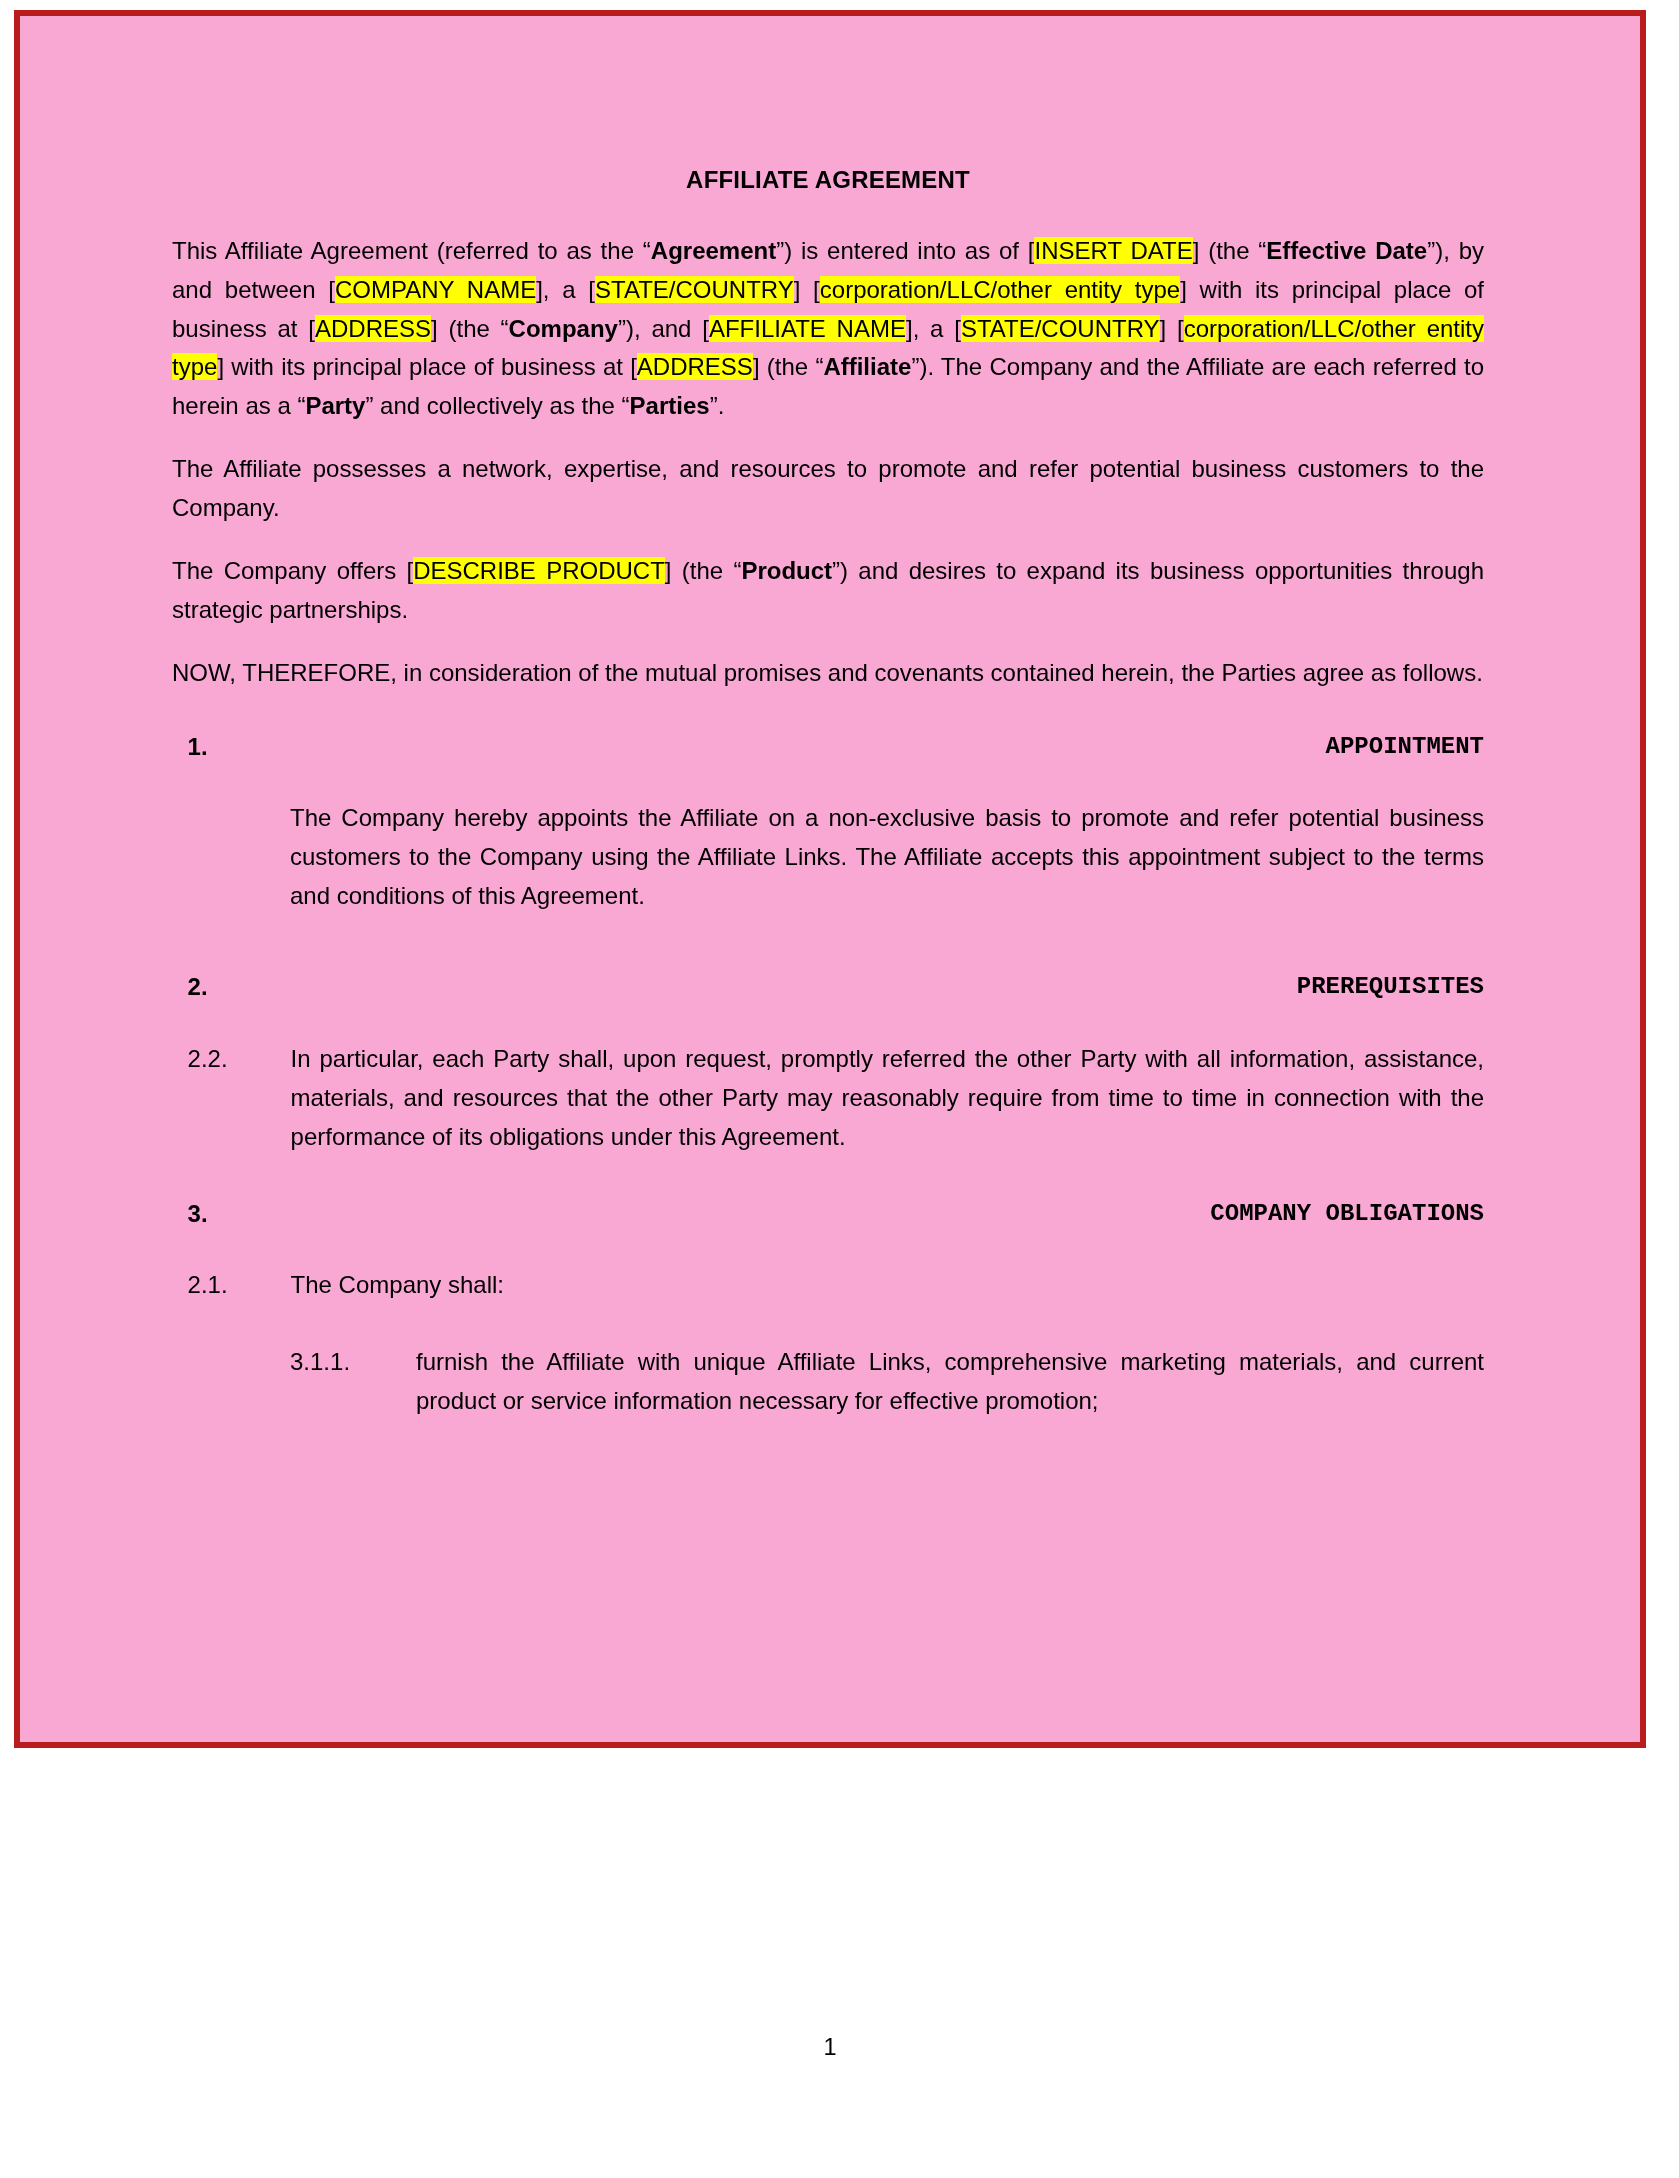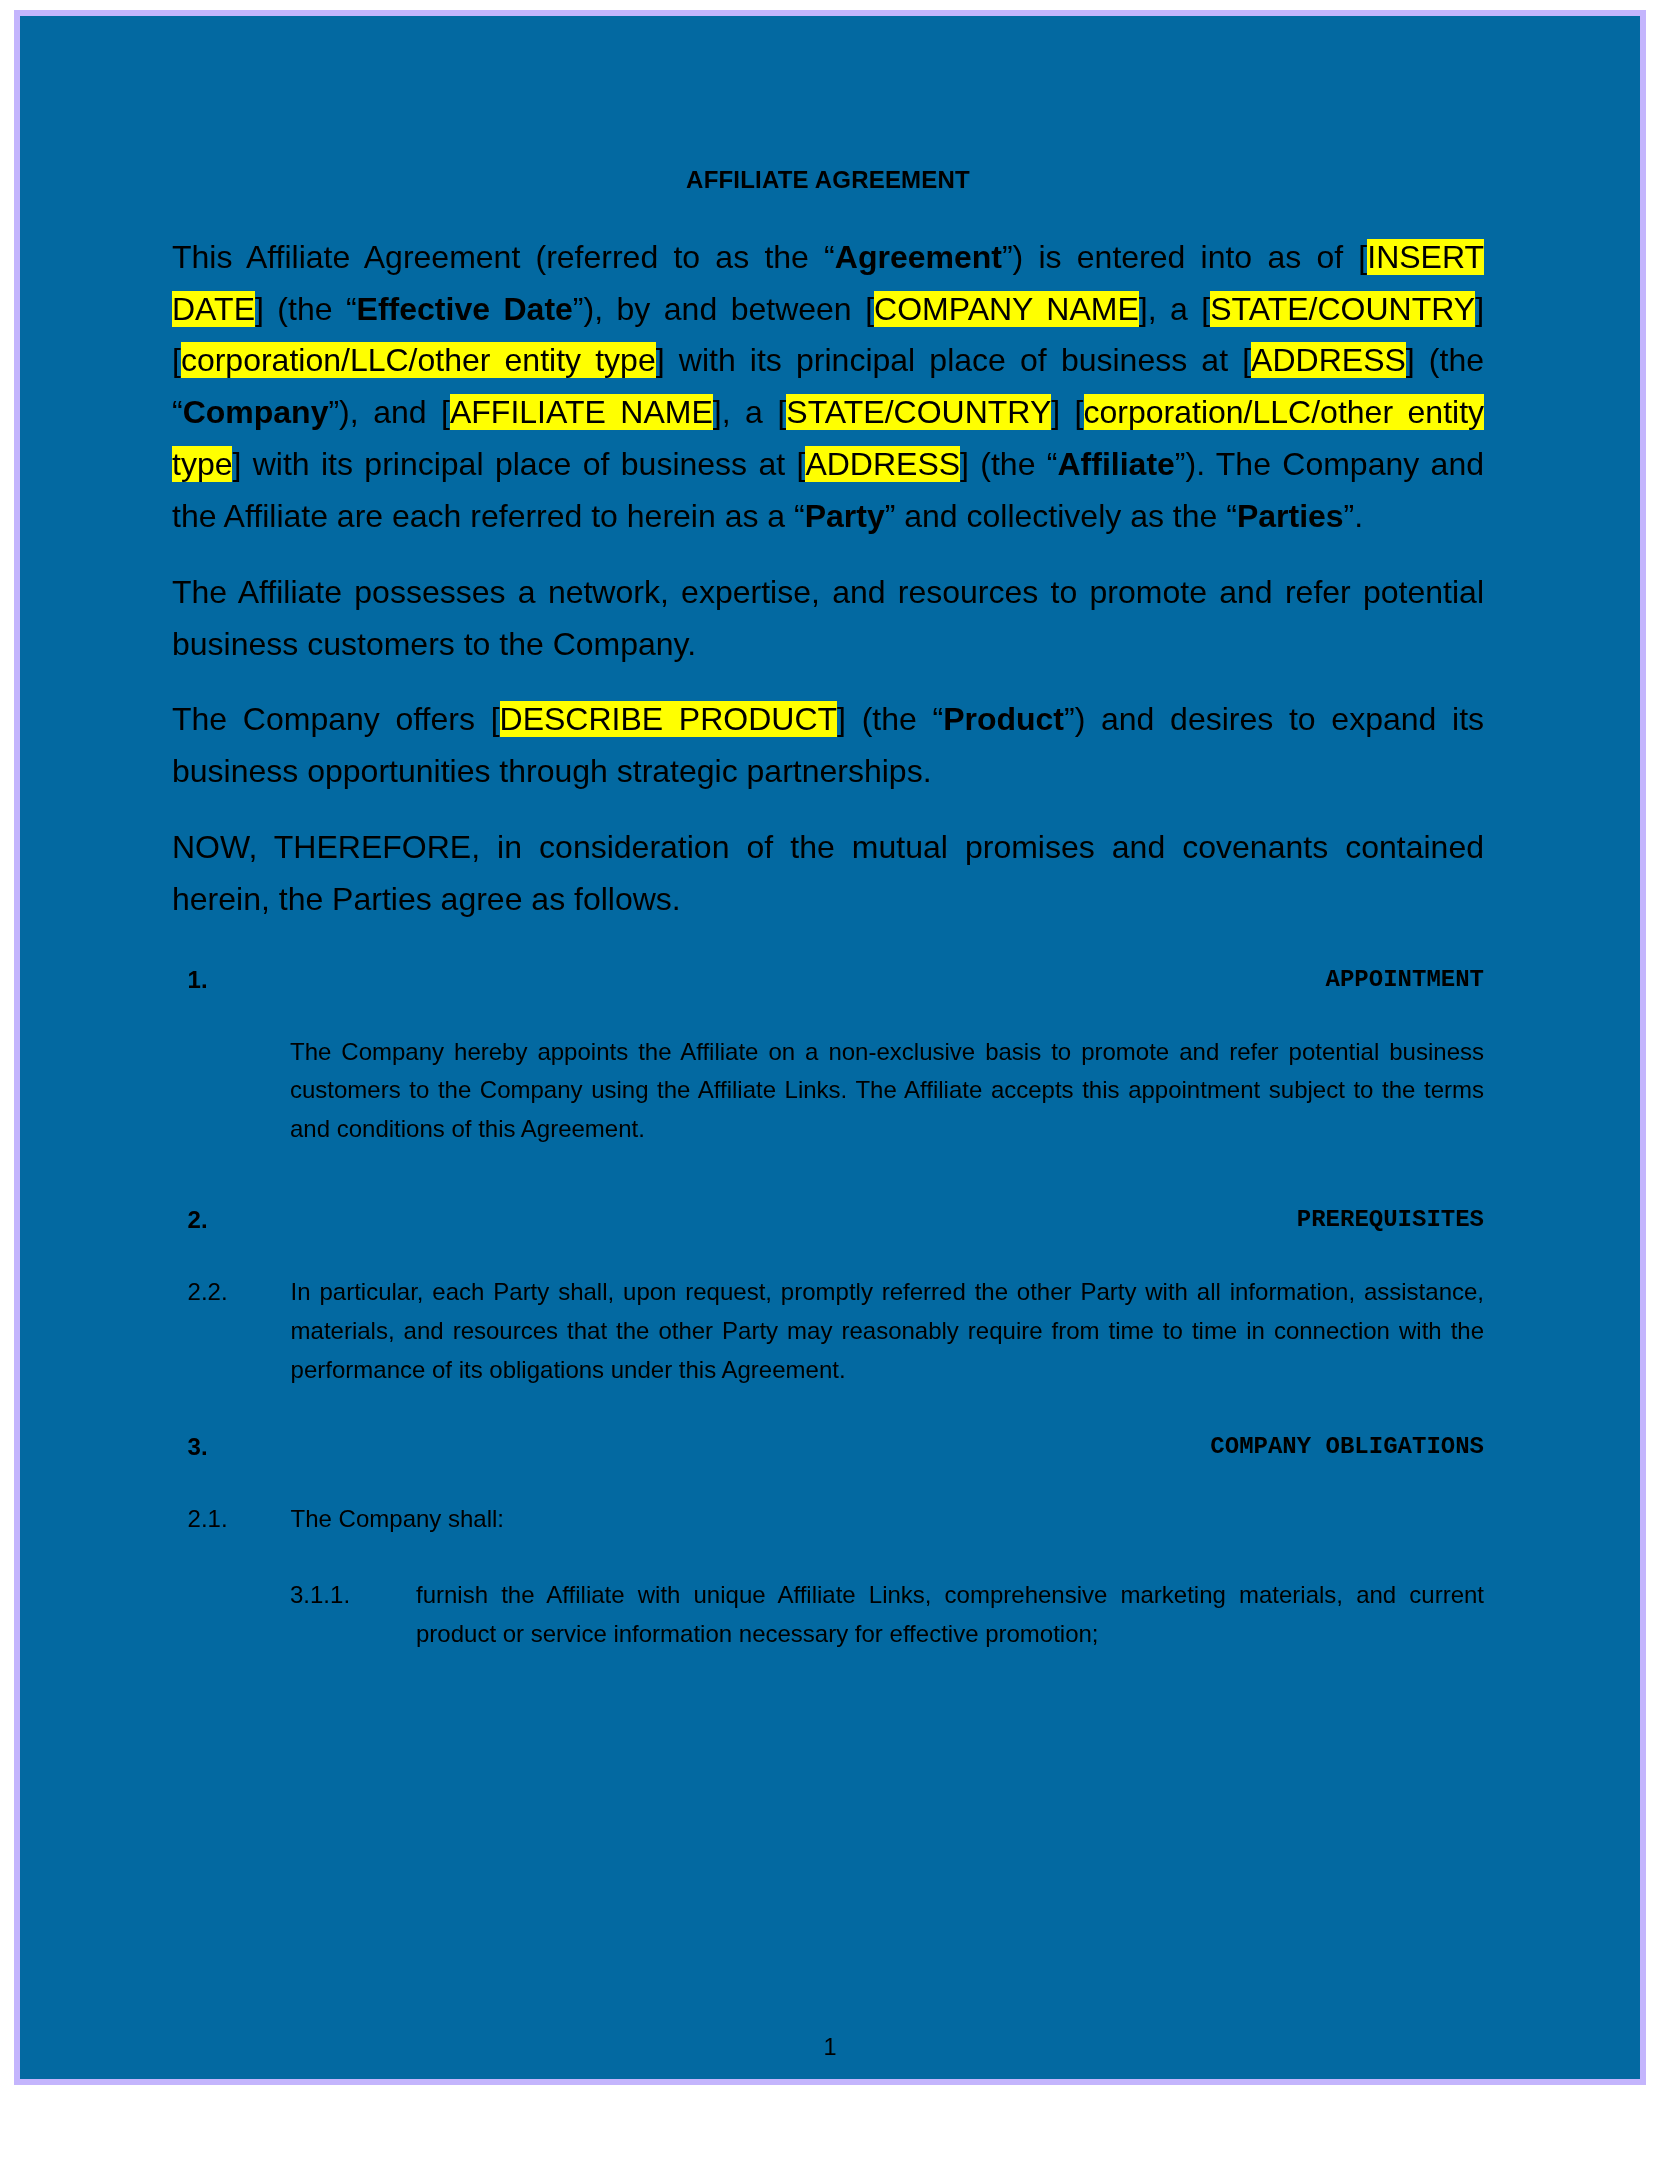--- a/index.html
+++ b/index.html
@@ -14,24 +14,24 @@
     position: relative;
     overflow: hidden;
   }
 
   
   #page-frame {
     position: absolute;
     left: 14px;
     top: 9.6px;
     width: 1632px;
-    height: 2075px;
-    border: 6px solid #c4b5fd;
+    height: 1738px;
+    border: 6px solid #b91c1c;
     box-sizing: border-box;
-    background: #0369a1;
+    background: #f9a8d4;
   }
 
   
   #content {
     position: absolute;
     left: 152px;
     top: 148px;
     width: 1312px;
   }
 
@@ -39,21 +39,21 @@
     text-align: center;
     font-weight: bold;
     font-size: 24px;
     letter-spacing: 0.2px;
     margin: 0 0 37px 0;
     line-height: 1.3;
   }
 
   p.body-para {
     margin: 0 0 24px 0;
-    font-size: 32px;
+    font-size: 24px;
     line-height: 1.62;
     text-align: justify;
     text-justify: inter-word;
     color: #000000;
   }
 
   .hl {
     background-color: #ffff00;
   }
 

